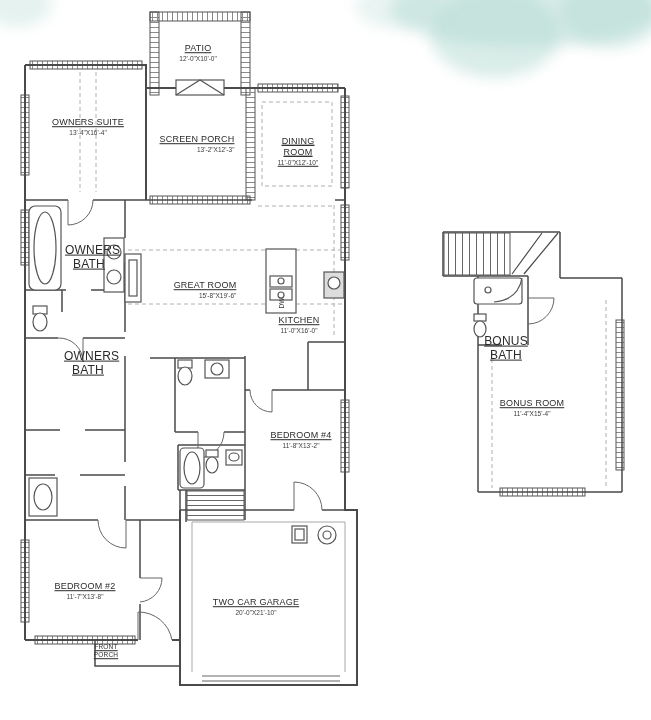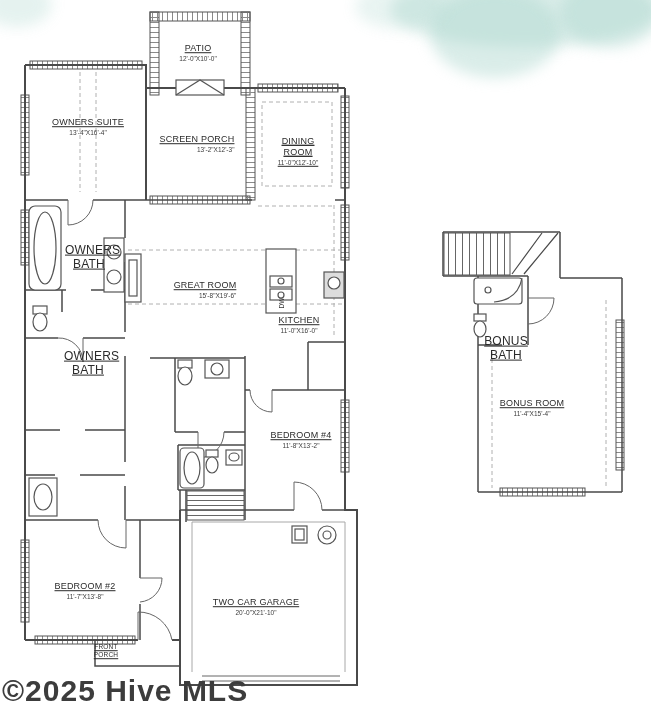--- a/index.html
+++ b/index.html
@@ -241,15 +241,14 @@
     <span class="room-name">BONUS BATH</span>
 
   </div>
   <div class="room-label" style="left:532px;top:408px;">
     <span class="room-name">BONUS ROOM</span>
     <span class="room-dims">11'-4"X15'-4"</span>
   </div>
 
   <div class="dw-label">DW</div>
 
-  <div class="mls-watermark">©2025 Hive MLS</div>
 
 </div>
 
 </body></html>

